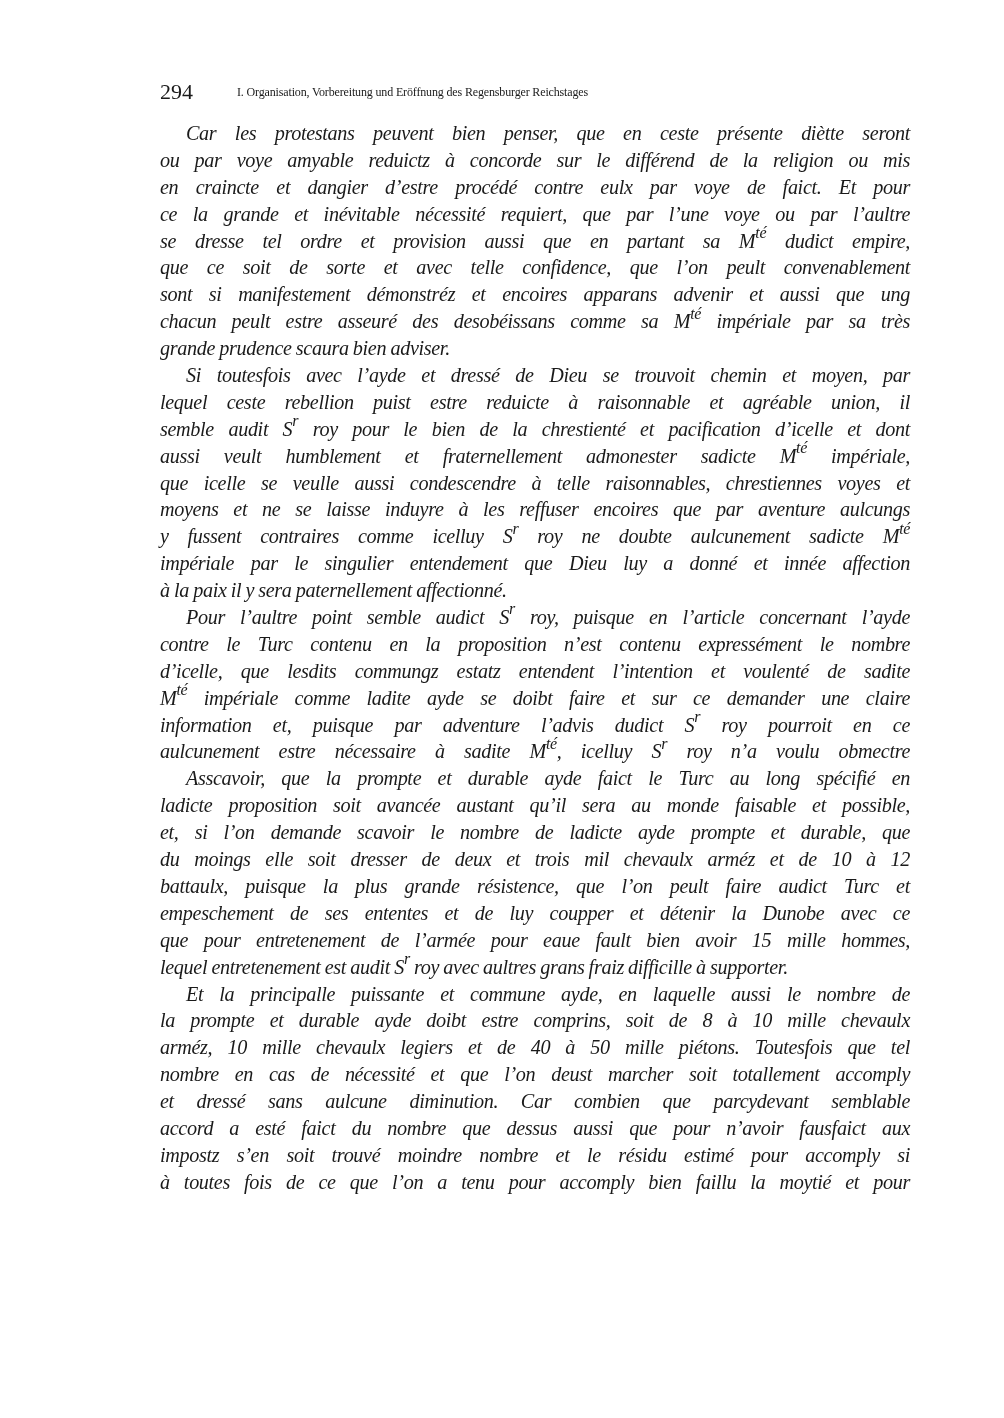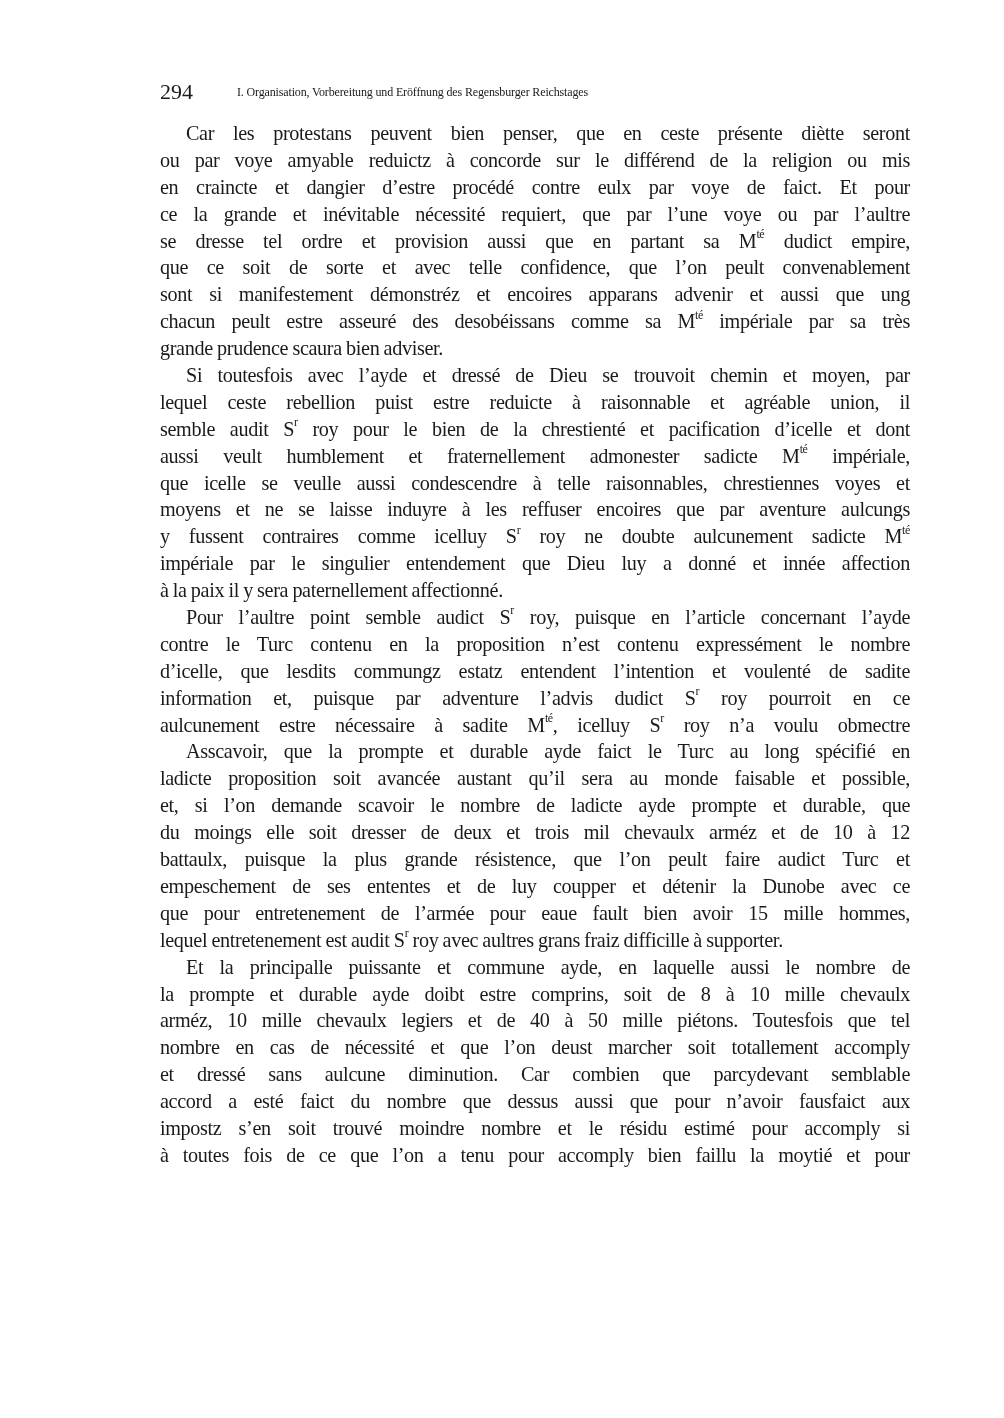--- a/index.html
+++ b/index.html
@@ -3,27 +3,27 @@
 <meta charset="utf-8">
 <style>
   html, body { margin: 0; padding: 0; background: #ffffff; }
   body { width: 1004px; height: 1418px; position: relative; overflow: hidden;
          font-family: "Liberation Serif", "DejaVu Serif", serif; color: #1a1a1a; }
   .page { position: absolute; left: 160px; top: 0; width: 750px; }
   .running-head { position: absolute; top: 79px; left: 0; width: 750px; height: 26px;
                   font-size: 19px; line-height: 26px; white-space: nowrap; }
   .page-number { position: absolute; left: 0; top: 0; font-size: 22px; }
   .head-title { position: absolute; left: 77px; top: 0; font-size: 12px; letter-spacing: -0.15px; }
-  .body-text { position: absolute; top: 120px; left: 0; width: 750px; }
+  .body-text { position: absolute; top: 120px; left: 0; width: 750px; font-style: italic; }
   .line { display: block; height: 26.9px; line-height: 26.9px; font-size: 20.2px;
           white-space: nowrap; text-align: justify; text-align-last: justify;
           letter-spacing: -0.35px; word-spacing: -0.5px; overflow: visible; }
   .line.last { text-align-last: left; }
   .line.indent { padding-left: 26px; }
-  sup { font-size: 12px; line-height: 0; position: relative; top: -2px; vertical-align: super; }
+  sup { font-size: 16px; line-height: 0; position: relative; top: -2px; vertical-align: super; }
 </style>
 </head>
 <body>
 
 <div class="page">
   <div class="running-head">
     <span class="page-number">294</span>
     <span class="head-title">I. Organisation, Vorbereitung und Eröffnung des Regensburger Reichstages</span>
   </div>
   <div class="body-text" id="body-text">
@@ -46,20 +46,21 @@
         <span class="line">que icelle se veulle aussi condescendre à telle raisonnables, chrestiennes voyes et</span>
         <span class="line">moyens et ne se laisse induyre à les reffuser encoires que par aventure aulcungs</span>
         <span class="line">y fussent contraires comme icelluy S<sup>r</sup> roy ne doubte aulcunement sadicte M<sup>té</sup></span>
         <span class="line">impériale par le singulier entendement que Dieu luy a donné et innée affection</span>
         <span class="line last">à la paix il y sera paternellement affectionné.</span>
       </div>
       <div>
         <span class="line indent">Pour l’aultre point semble audict S<sup>r</sup> roy, puisque en l’article concernant l’ayde</span>
         <span class="line">contre le Turc contenu en la proposition n’est contenu expressément le nombre</span>
         <span class="line">d’icelle, que lesdits commungz estatz entendent l’intention et voulenté de sadite</span>
+        <span class="line">M<sup>té</sup> impériale comme ladite ayde se doibt faire et sur ce demander une claire</span>
         <span class="line">information et, puisque par adventure l’advis dudict S<sup>r</sup> roy pourroit en ce</span>
         <span class="line">aulcunement estre nécessaire à sadite M<sup>té</sup>, icelluy S<sup>r</sup> roy n’a voulu obmectre</span>
       </div>
       <div>
         <span class="line indent">Asscavoir, que la prompte et durable ayde faict le Turc au long spécifié en</span>
         <span class="line">ladicte proposition soit avancée austant qu’il sera au monde faisable et possible,</span>
         <span class="line">et, si l’on demande scavoir le nombre de ladicte ayde prompte et durable, que</span>
         <span class="line">du moings elle soit dresser de deux et trois mil chevaulx arméz et de 10 à 12</span>
         <span class="line">battaulx, puisque la plus grande résistence, que l’on peult faire audict Turc et</span>
         <span class="line">empeschement de ses ententes et de luy coupper et détenir la Dunobe avec ce</span>

